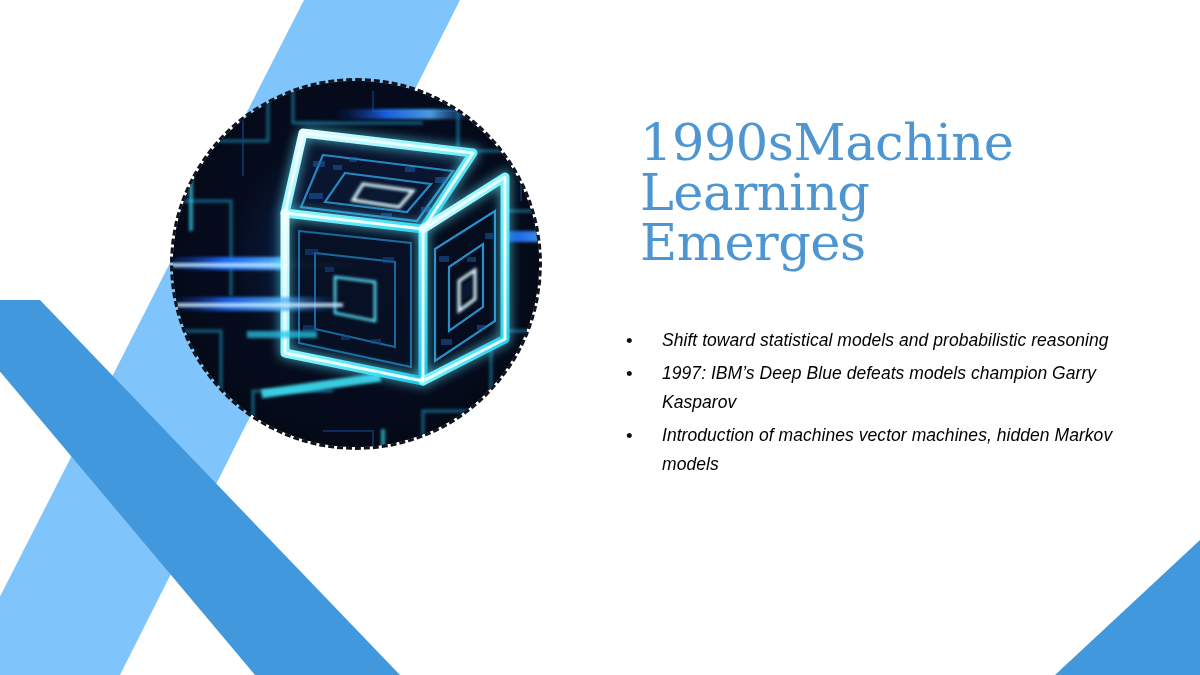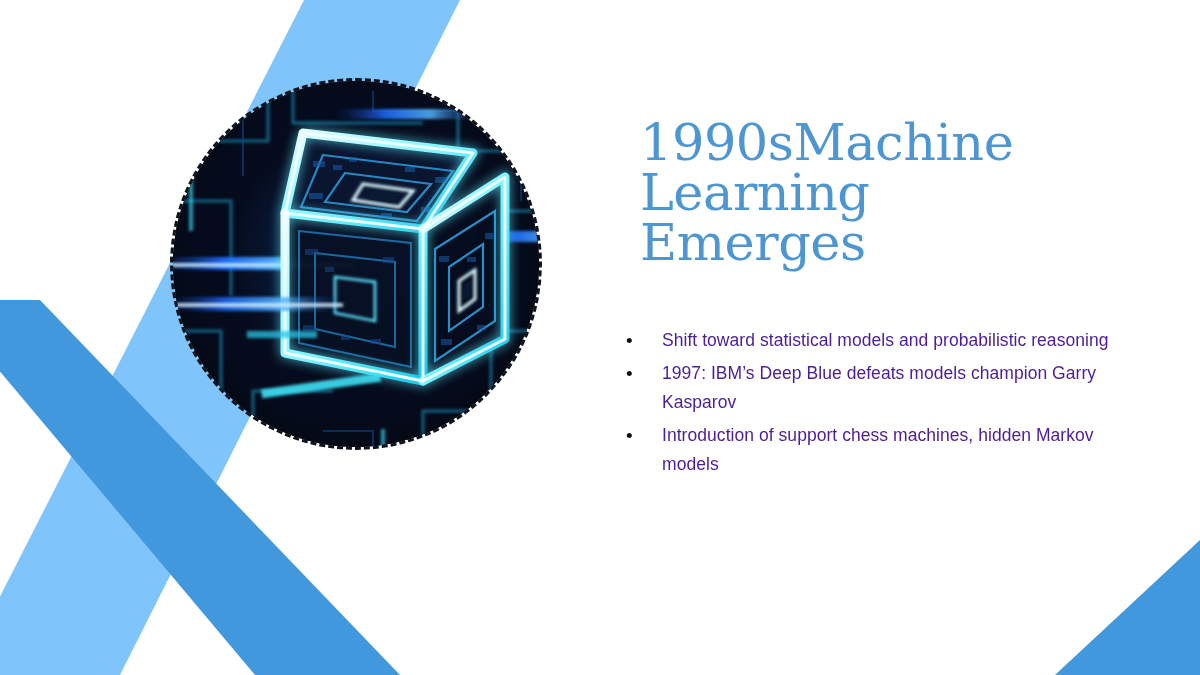--- a/index.html
+++ b/index.html
@@ -95,24 +95,25 @@
     width: 44px;
     color: #111111;
     font-size: 19px;
     line-height: 29.5px;
     text-align: left;
     padding-left: 8px;
     box-sizing: border-box;
   }
   .bullet-text {
     flex: 1 1 auto;
-    color: #4c1d95;
+    color: #000000;
     font-size: 17.5px;
     line-height: 29.5px;
     letter-spacing: 0.05px;
+    font-style: italic;
   }
 </style>
 </head>
 <body>
 
 <div id="slide">
 
   <svg class="deco-layer" viewBox="0 0 1200 675" width="1200" height="675" preserveAspectRatio="none">
 
     <polygon points="304,0 460,0 120,675 -40,675" fill="#7fc4fb"></polygon>
@@ -274,17 +275,17 @@
     <li class="bullet-item">
       <span class="bullet-dot">•</span>
       <span class="bullet-text">Shift toward statistical models and probabilistic reasoning</span>
     </li>
     <li class="bullet-item">
       <span class="bullet-dot">•</span>
       <span class="bullet-text">1997: IBM’s Deep Blue defeats models champion Garry Kasparov</span>
     </li>
     <li class="bullet-item">
       <span class="bullet-dot">•</span>
-      <span class="bullet-text">Introduction of support chess machines, hidden Markov models</span>
+      <span class="bullet-text">Introduction of machines vector machines, hidden Markov models</span>
     </li>
   </ul>
 
 </div>
 
 </body></html>

